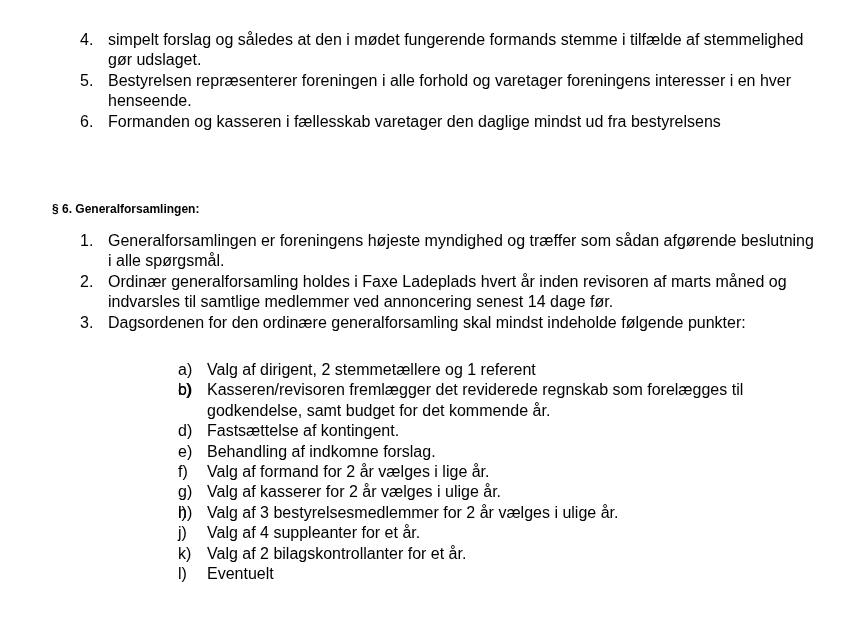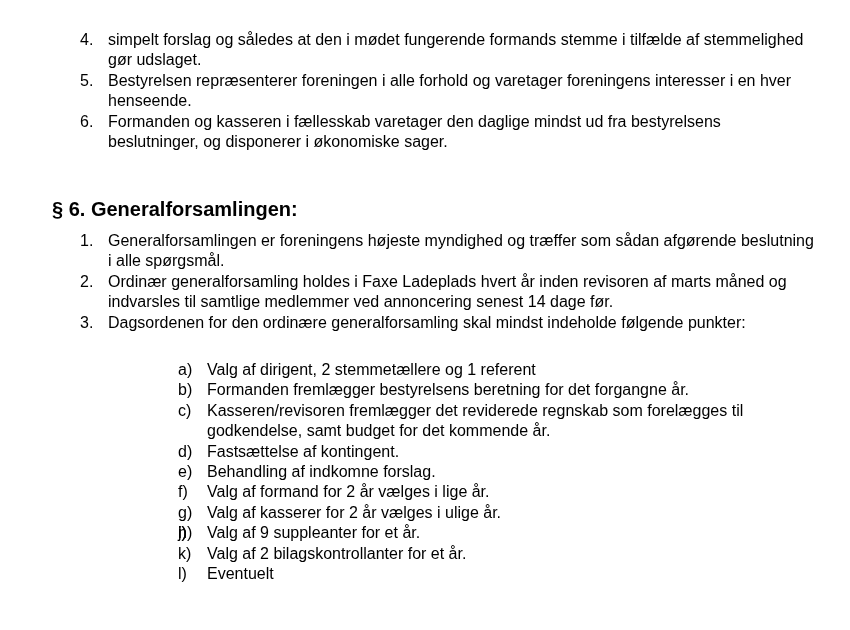--- a/index.html
+++ b/index.html
@@ -8,21 +8,21 @@
       font-family: "Liberation Sans", sans-serif; color: #000000;
       font-size: 16px;
     }
     .block { position: absolute; left: 0; }
     .item { position: relative; }
     .line { height: 20.4px; line-height: 20.4px; white-space: nowrap; }
     .num { position: absolute; top: 0; white-space: nowrap; line-height: 20.4px; }
     #list1 { top: 30px; }
     #list1 .num { left: 80px; }
     #list1 .text { margin-left: 108px; }
-    #heading { position: absolute; left: 52px; top: 199px; font-weight: bold; font-size: 20px; line-height: 20px; white-space: nowrap; }
+    #heading { position: absolute; left: 52px; top: 199px; font-weight: bold; font-size: 12px; line-height: 20px; white-space: nowrap; }
     #list2 { top: 231px; }
     #list2 .num { left: 80px; }
     #list2 .text { margin-left: 108px; }
     #list3 { top: 360px; }
     #list3 .num { left: 178px; }
     #list3 .text { margin-left: 207px; }
   </style>
 </head>
 <body>
 
@@ -38,21 +38,20 @@
     <span class="num">5.</span>
     <div class="text">
       <div class="line">Bestyrelsen repræsenterer foreningen i alle forhold og varetager foreningens interesser i en hver</div>
       <div class="line">henseende.</div>
     </div>
   </div>
   <div class="item">
     <span class="num">6.</span>
     <div class="text">
       <div class="line">Formanden og kasseren i fællesskab varetager den daglige mindst ud fra bestyrelsens</div>
-      <div class="line">beslutninger, og disponerer i økonomiske sager.</div>
     </div>
   </div>
 </div>
 
 <div id="heading">§ 6. Generalforsamlingen:</div>
 
 <div id="list2" class="block">
   <div class="item">
     <span class="num">1.</span>
     <div class="text">
@@ -77,23 +76,20 @@
 
 <div id="list3" class="block">
     <div class="item">
       <span class="num">a)</span>
       <div class="text">
         <div class="line">Valg af dirigent, 2 stemmetællere og 1 referent</div>
       </div>
     </div>
     <div class="item">
       <span class="num">b)</span>
-      <div class="text">
-        <div class="line">Formanden fremlægger bestyrelsens beretning for det forgangne år.</div>
-      </div>
     </div>
     <div class="item">
       <span class="num">c)</span>
       <div class="text">
         <div class="line">Kasseren/revisoren fremlægger det reviderede regnskab som forelægges til</div>
         <div class="line">godkendelse, samt budget for det kommende år.</div>
       </div>
     </div>
     <div class="item">
       <span class="num">d)</span>
@@ -117,25 +113,28 @@
       <span class="num">g)</span>
       <div class="text">
         <div class="line">Valg af kasserer for 2 år vælges i ulige år.</div>
       </div>
     </div>
     <div class="item">
       <span class="num">h)</span>
     </div>
     <div class="item">
       <span class="num">i)</span>
+      <div class="text">
+        <div class="line">Valg af 3 bestyrelsesmedlemmer for 2 år vælges i ulige år.</div>
+      </div>
     </div>
     <div class="item">
       <span class="num">j)</span>
       <div class="text">
-        <div class="line">Valg af 9 suppleanter for et år.</div>
+        <div class="line">Valg af 4 suppleanter for et år.</div>
       </div>
     </div>
     <div class="item">
       <span class="num">k)</span>
       <div class="text">
         <div class="line">Valg af 2 bilagskontrollanter for et år.</div>
       </div>
     </div>
     <div class="item">
       <span class="num">l)</span>

